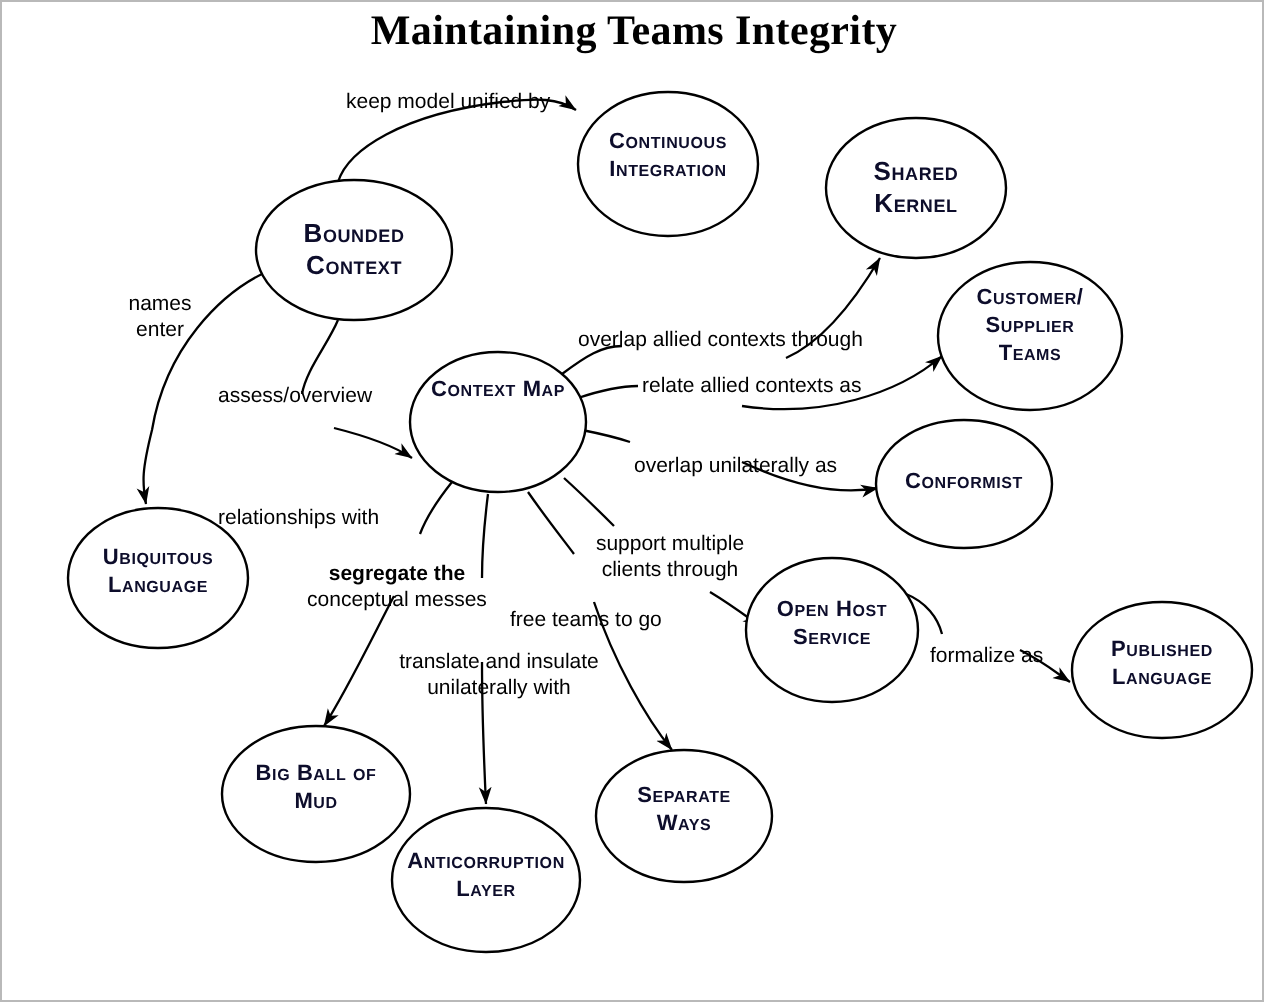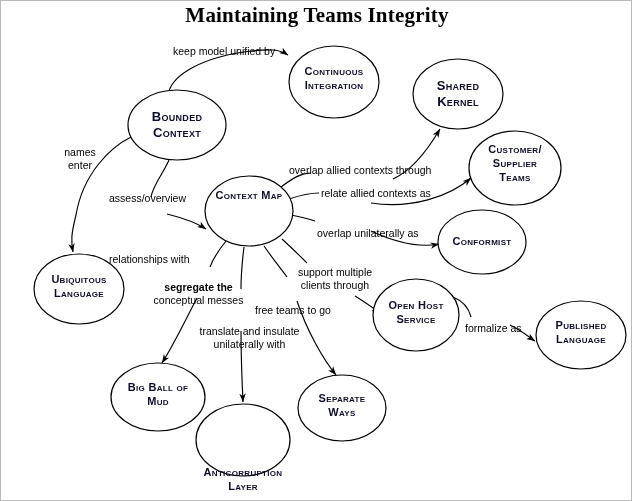--- a/index.html
+++ b/index.html
@@ -160,21 +160,21 @@
   <div class="node-label" style="left:28px; top:272px; width:100px;">
     <div class="sc two">Ubiquitous</div>
     <div class="sc two">Language</div>
   </div>
 
   <div class="node-label" style="left:107px; top:380px; width:100px;">
     <div class="sc two">Big Ball of</div>
     <div class="sc two">Mud</div>
   </div>
 
-  <div class="node-label" style="left:182px; top:424px; width:120px;margin-top:41px;">
+  <div class="node-label" style="left:182px; top:424px; width:120px;">
     <div class="sc two">Anticorruption</div>
     <div class="sc two">Layer</div>
   </div>
 
   <div class="node-label" style="left:291px; top:391px; width:100px;">
     <div class="sc two">Separate</div>
     <div class="sc two">Ways</div>
   </div>
 
   <div class="node-label" style="left:365px; top:298px; width:100px;">

